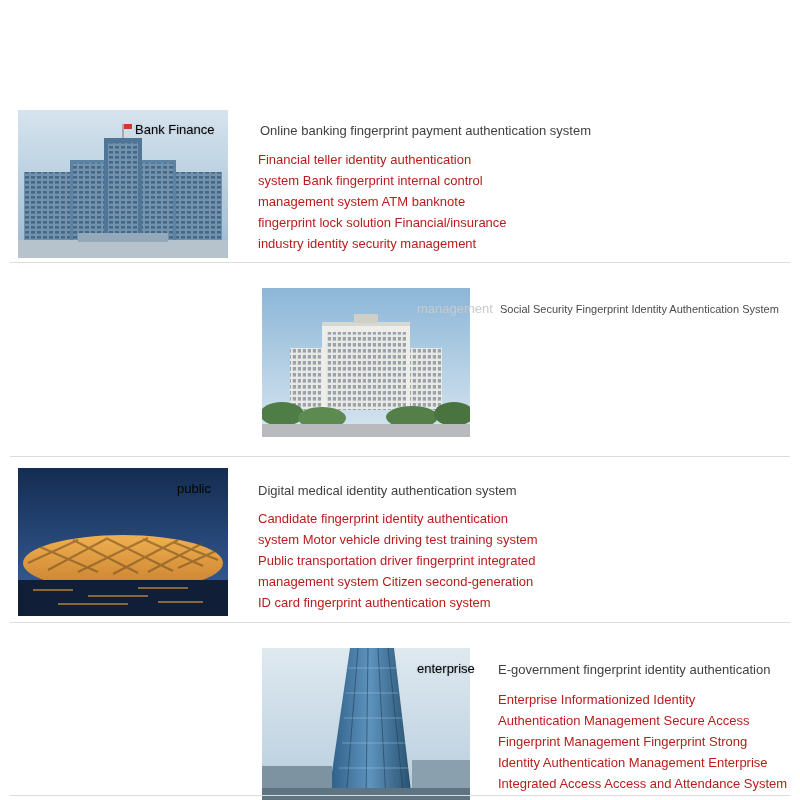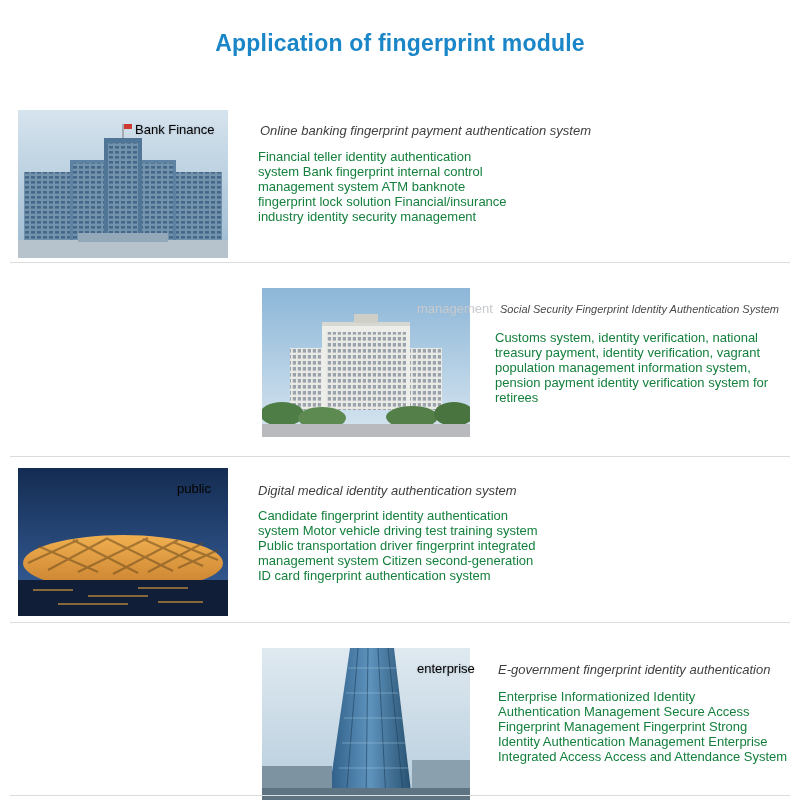--- a/index.html
+++ b/index.html
@@ -16,34 +16,33 @@
   .divider { position:absolute; left:10px; right:10px; height:1px; background:#dcdcdc; }
 
   .photo { position:absolute; overflow:hidden; background:#9cb9d0; }
   .photo svg { display:block; width:100%; height:100%; }
 
   .photo-label {
     position:absolute; font-size:13px; color:#000000;
     text-shadow:0 0 2px rgba(60,70,80,0.35); white-space:nowrap;
   }
 
-  .sec-heading { position:absolute; font-size:13px; color:#3f3f3f; white-space:nowrap;font-style:italic; }
+  .sec-heading { position:absolute; font-size:13px; color:#3f3f3f; white-space:nowrap; }
   .sec-heading.small { font-size:11px; color:#4a4a4a; }
 
   .sec-body {
-    position:absolute; font-size:13px; color:#15803d;
-    line-height:15px; white-space:pre-line;
+    position:absolute; font-size:13px; color:#b91c1c;
+    line-height:21px; white-space:pre-line;
   }
 </style>
 </head>
 <body>
 
 <div class="page">
 
-  <h1 class="page-title">Application of fingerprint module</h1>
 
   <div class="photo" style="left:18px;top:110px;width:210px;height:148px">
     <svg viewBox="0 0 210 148" preserveAspectRatio="none">
       <defs>
         <linearGradient id="g-sky1" x1="0" y1="0" x2="0" y2="1">
           <stop offset="0" stop-color="#d6e4ee"></stop>
             <stop offset="1" stop-color="#9cb9d0"></stop>
         </linearGradient>
         <pattern id="p-win1" width="6" height="5" patternUnits="userSpaceOnUse">
           <rect width="6" height="5" fill="#7393ac"></rect>
@@ -95,25 +94,20 @@
       <rect x="64" y="44" width="80" height="78" fill="url(#p-win2)"></rect>
       <ellipse cx="20" cy="126" rx="22" ry="12" fill="#4e7d46"></ellipse>
       <ellipse cx="60" cy="130" rx="24" ry="11" fill="#5d8a50"></ellipse>
       <ellipse cx="150" cy="129" rx="26" ry="11" fill="#557f49"></ellipse>
       <ellipse cx="192" cy="126" rx="20" ry="12" fill="#49733f"></ellipse>
       <rect x="0" y="136" width="208" height="13" fill="#b9babd"></rect>
     </svg>
   </div>
   <span class="photo-label" style="left:417px;top:301px;color:#c7cacd;text-shadow:none">management</span>
   <div class="sec-heading small" style="left:500px;top:303px">Social Security Fingerprint Identity Authentication System</div>
-  <div class="sec-body" style="left:495px;top:330px;width:300px">Customs system, identity verification, national
-treasury payment, identity verification, vagrant
-population management information system,
-pension payment identity verification system for
- retirees</div>
   <div class="divider" style="top:456px"></div>
 
   <div class="photo" style="left:18px;top:468px;width:210px;height:148px">
     <svg viewBox="0 0 210 148" preserveAspectRatio="none">
       <defs>
         <linearGradient id="g-sky3" x1="0" y1="0" x2="0" y2="1">
           <stop offset="0" stop-color="#142c52"></stop>
             <stop offset="1" stop-color="#3a64a0"></stop>
         </linearGradient>
         <linearGradient id="g-nest" x1="0" y1="0" x2="0" y2="1">

